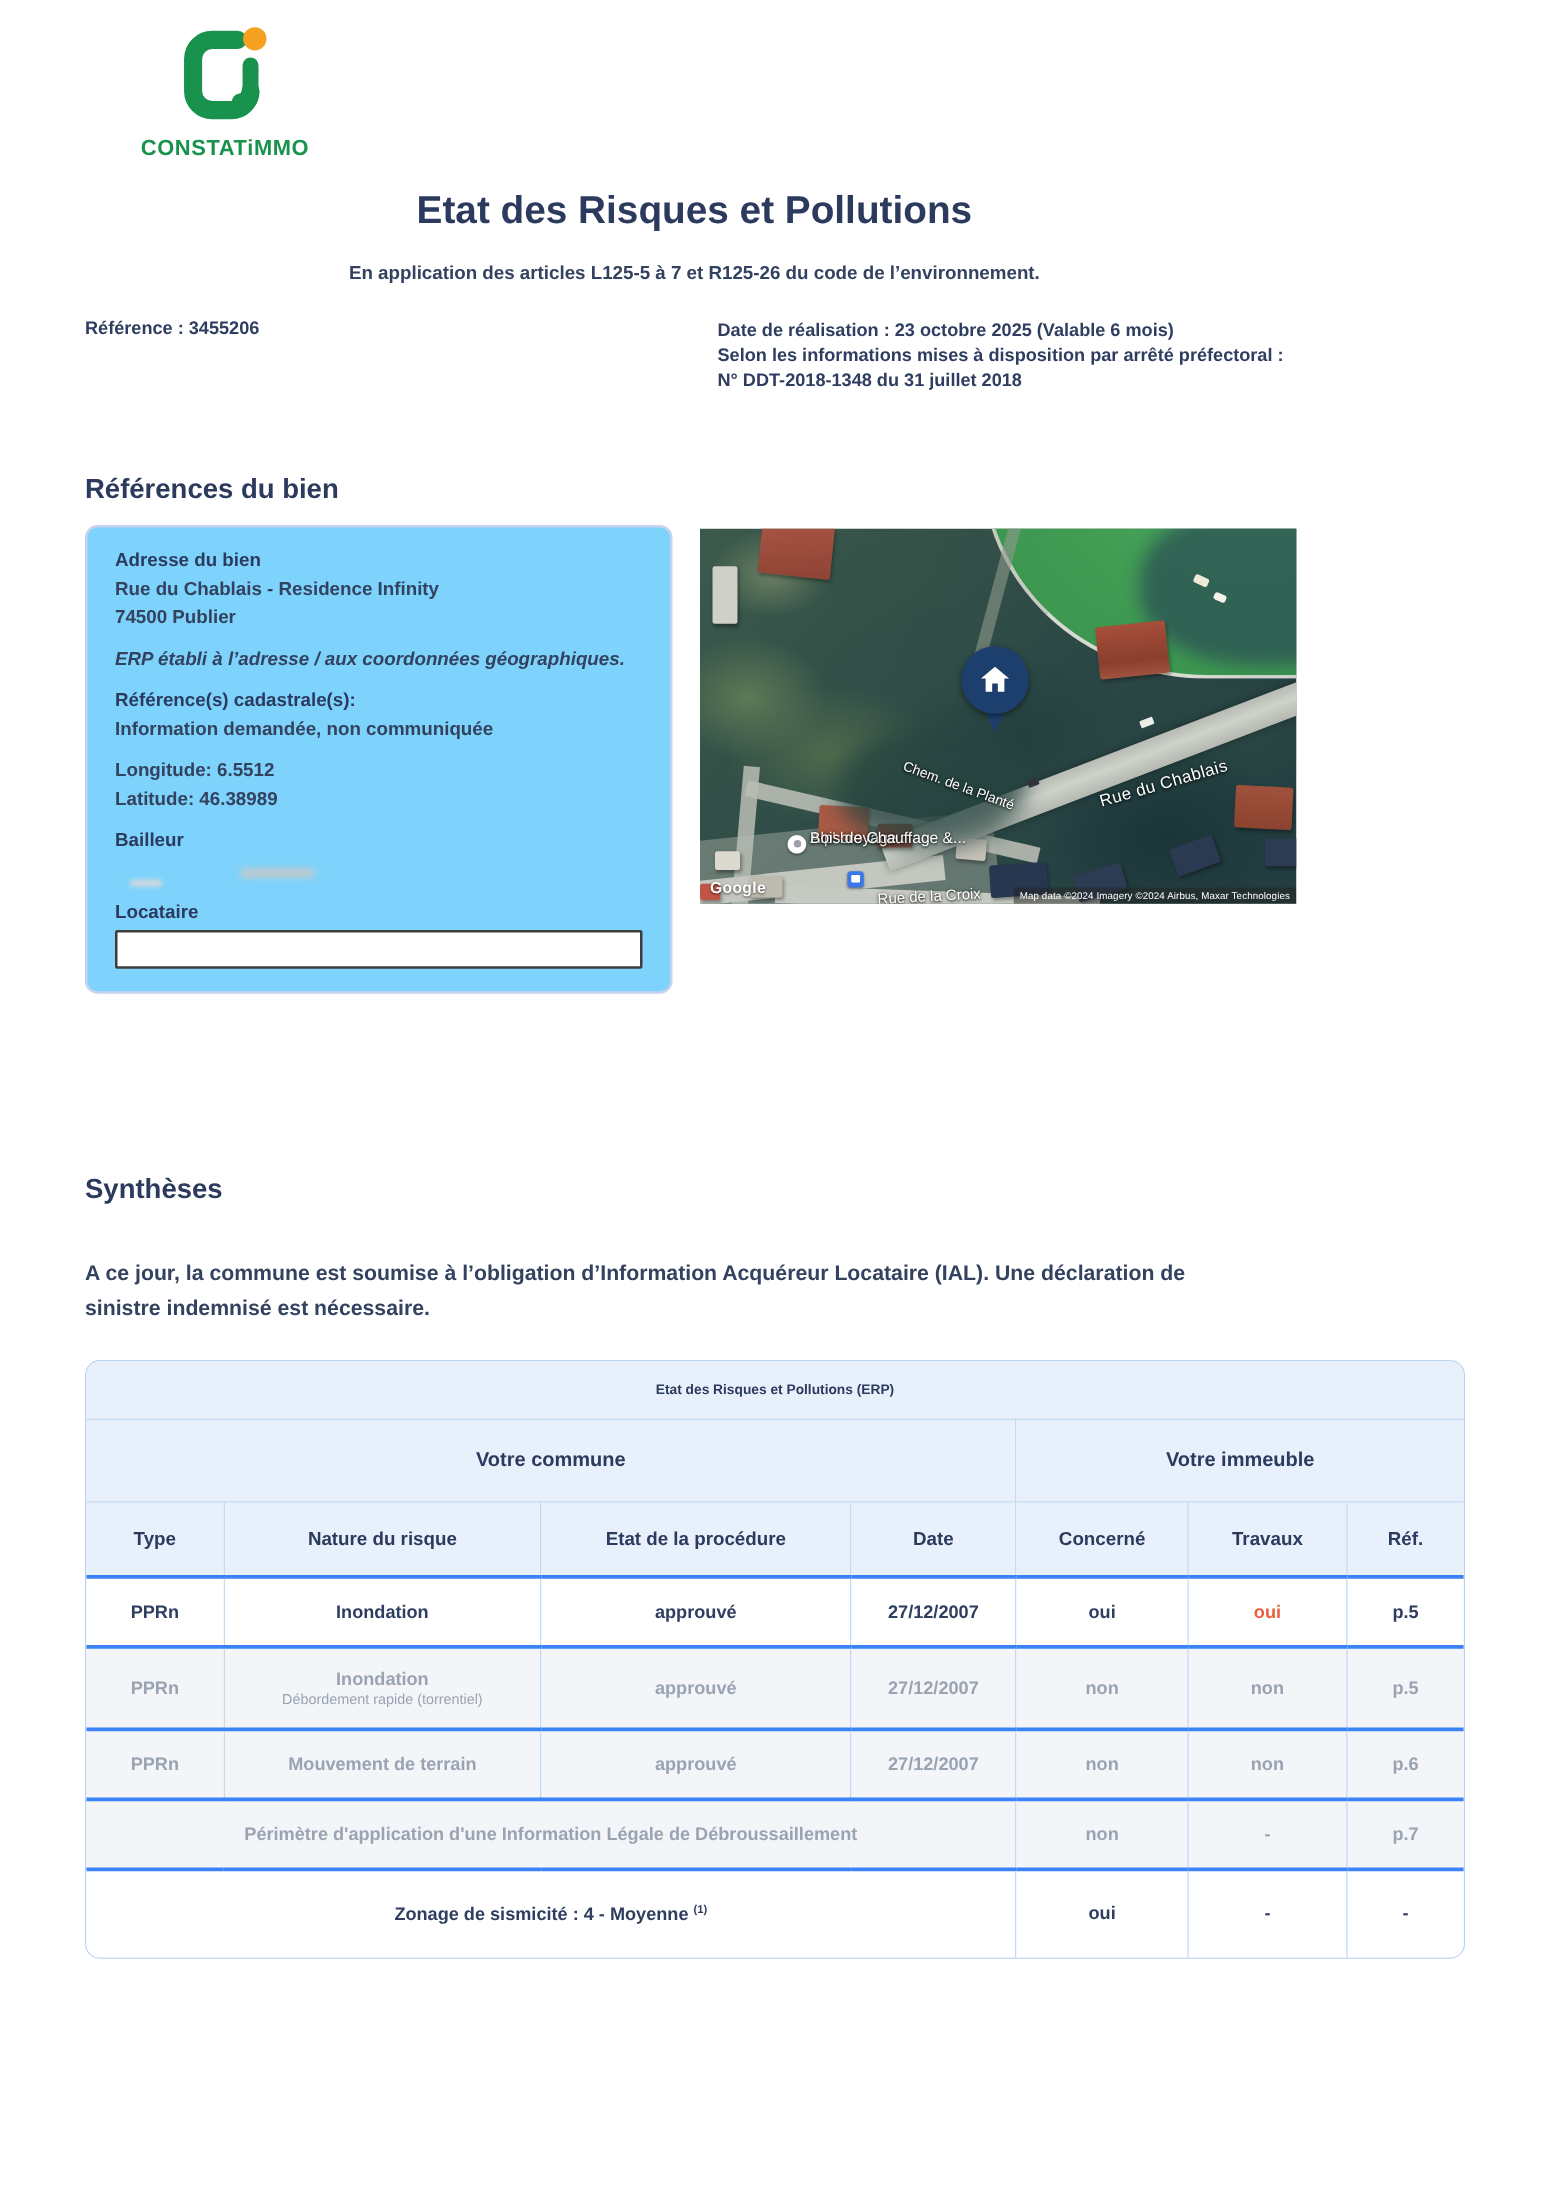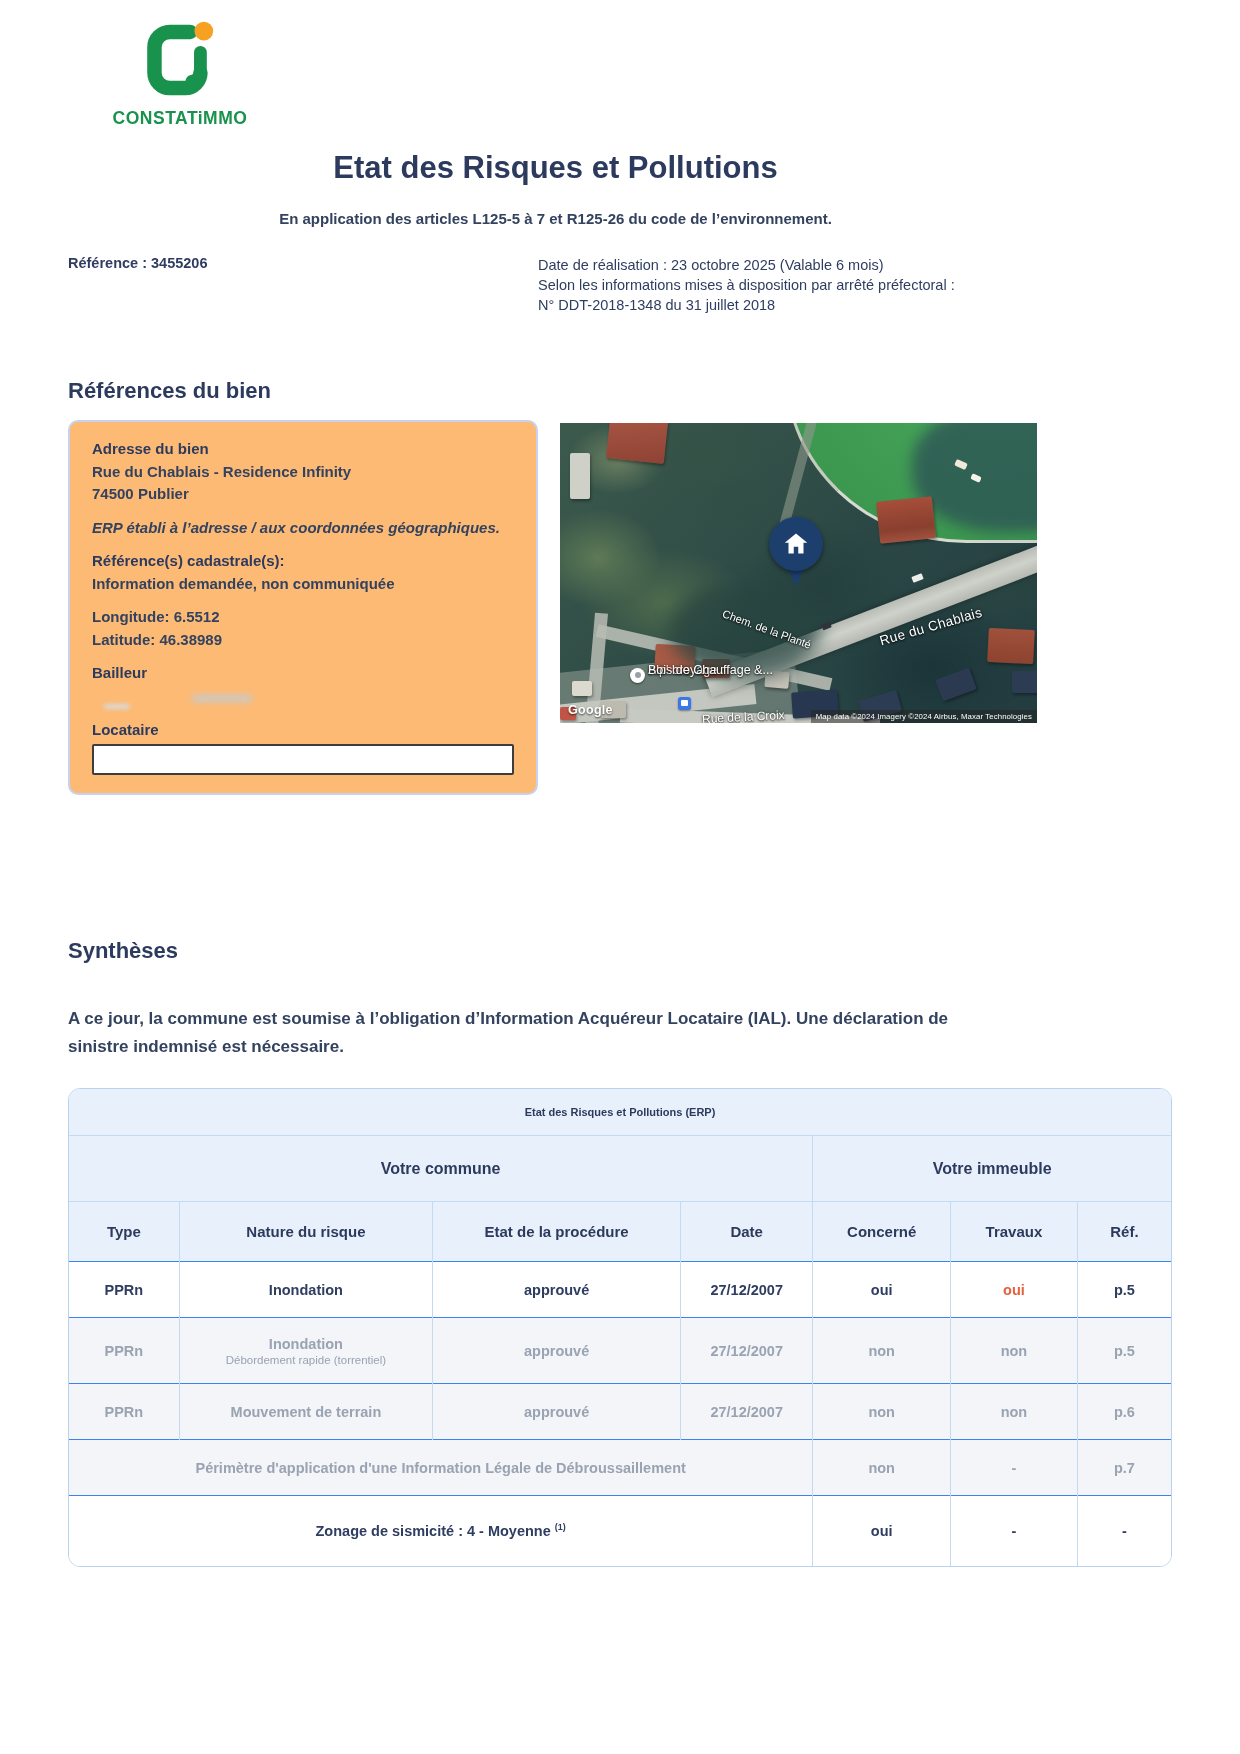--- a/index.html
+++ b/index.html
@@ -10,30 +10,30 @@
   
   .logo { position:absolute; left:100px; top:20px; width:160px; display:flex; flex-direction:column; align-items:center; }
   .logo-mark { width:86px; height:80px; }
   .logo-word { margin-top:8px; font-size:17.5px; font-weight:700; letter-spacing:.5px; color:#18924d; }
 
   
   .title-wrap { position:absolute; left:68px; top:150px; width:975px; text-align:center; }
   .doc-title { font-size:31px; font-weight:700; color:#2c3a5e; }
   .doc-subtitle { margin-top:24px; font-size:15px; font-weight:600; color:#33425f; }
   .meta-left  { position:absolute; left:68px;  top:255px; font-size:14.5px; font-weight:700; }
-  .meta-right { position:absolute; left:538px; top:255px; font-size:14.5px; font-weight:400; line-height:1.38; width:520px; }
+  .meta-right { position:absolute; left:574px; top:255px; font-size:14.5px; font-weight:700; line-height:1.38; width:520px; }
 
   
   .section-h { position:absolute; font-size:22px; font-weight:700; color:#2c3a5e; }
   .h-refs { left:68px; top:378px; }
   .h-synth { left:68px; top:938px; }
 
   
   .prop-card { position:absolute; left:68px; top:420px; width:470px; height:375px;
-               border:2px solid #c7d2f0; border-radius:10px; background:#fdba74; padding:16px 22px 14px 22px;
+               border:2px solid #c7d2f0; border-radius:10px; background:#7dd3fc; padding:16px 22px 14px 22px;
                font-size:15px; line-height:1.5; font-weight:600; color:#33425f; }
   .prop-card .lbl { font-weight:700; color:#2c3a5e; }
   .prop-card .blk { margin-bottom:11px; }
   .erp-note { font-style:italic; font-weight:600; }
   .smudge1 { width:60px; height:7px; background:#c9c9c9; filter:blur(3px); border-radius:4px; margin:10px 0 2px 100px; }
   .smudge2 { width:26px; height:5px; background:#d9d9d9; filter:blur(2px); border-radius:4px; margin:0 0 10px 12px; }
   .locataire-input { display:block; width:100%; height:31px; border:2px solid #3d3d3d; border-radius:2px;
                      background:#fff; margin-top:3px; font-size:14px; padding:0 6px; color:#2e3d60; }
 
   
@@ -119,21 +119,21 @@
   .erp-wrap { position:absolute; left:68px; top:1088px; width:1104px;
               border:1.5px solid #b9d3ee; border-radius:12px; overflow:hidden; background:#fff; }
   table.erp { width:100%; border-collapse:collapse; table-layout:fixed; }
   .erp td, .erp th { text-align:center; vertical-align:middle; font-size:14.5px; }
   .erp .t-title td { background:#e8f1fb; padding:17px 10px; font-size:11px; font-weight:700; color:#2c3a5e; }
   .erp .t-groups td { background:#e8f1fb; height:66px; font-size:16px; font-weight:700; color:#2c3a5e;
                       border-top:1px solid #c3daf1; }
   .erp .t-cols th { background:#e8f1fb; height:60px; font-size:15px; font-weight:700; color:#2c3a5e;
                     border-top:1px solid #c3daf1; }
   .erp .bl { border-left:1px solid #c3daf1; }
-  .erp tbody td { border-top:1px solid #3b82f6; height:56px; font-weight:600; }
+  .erp tbody td { border-top:3px solid #3b82f6; height:56px; font-weight:600; }
   .erp .row-active td { color:#2e3d60; background:#fff; }
   .erp .row-muted td  { color:#9aa3b2; background:#f3f5f9; }
   .erp .cell-orange { color:#e8603c !important; }
   .erp .nature-sub { display:block; font-size:11.5px; margin-top:2px; font-weight:500; }
   .erp .row-tall td { height:66px; }
   .erp .row-last td { height:70px; font-weight:700; }
   .erp sup { font-size:9px; }
 </style>
 </head>
 <body>

